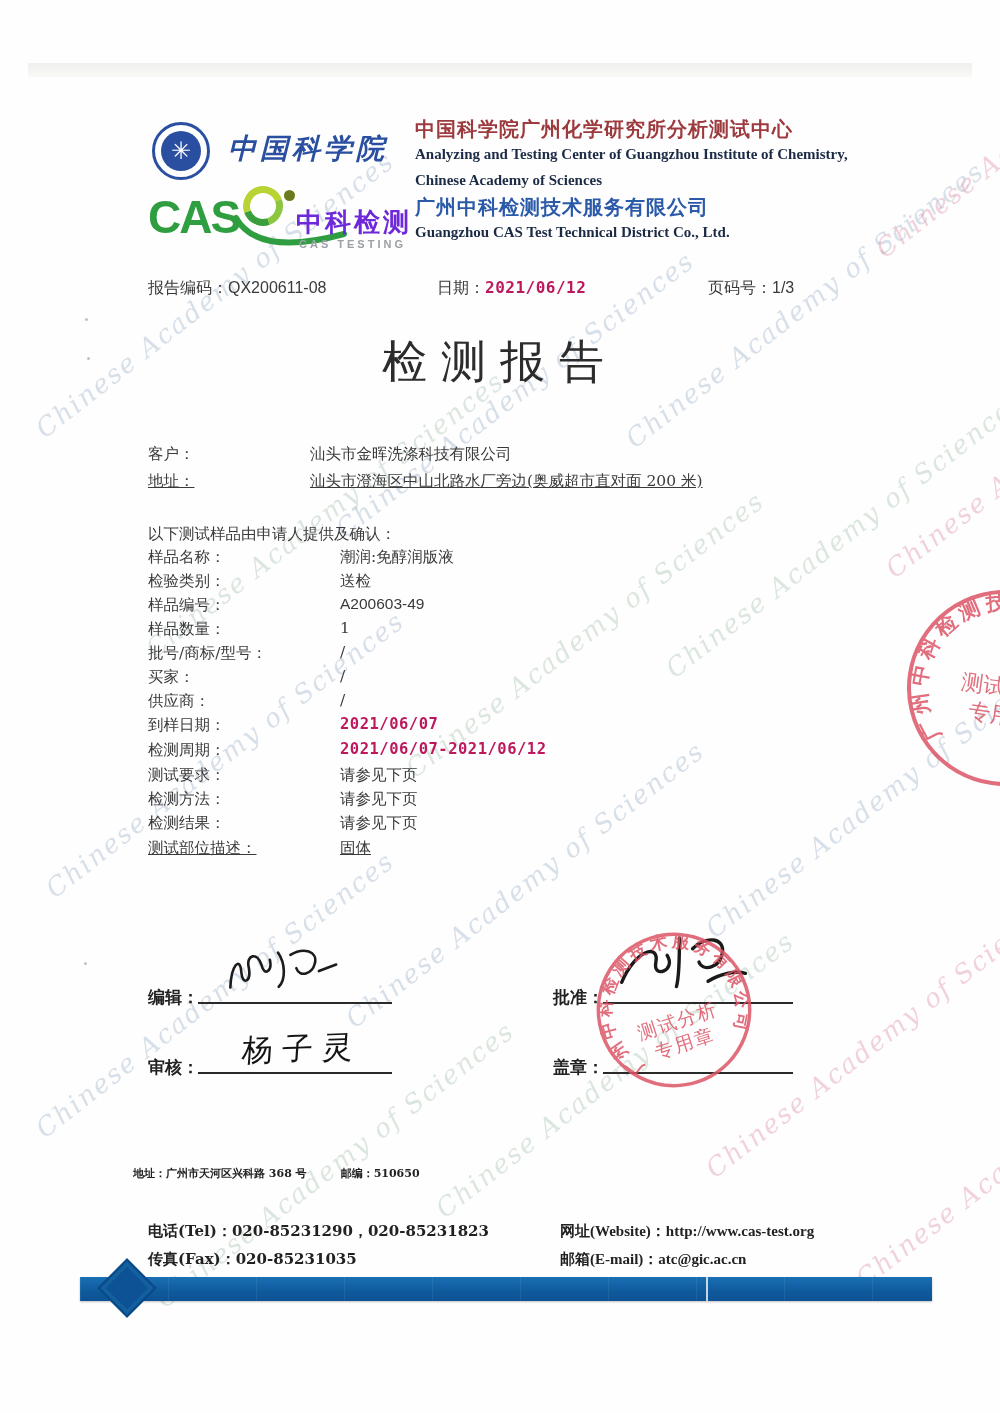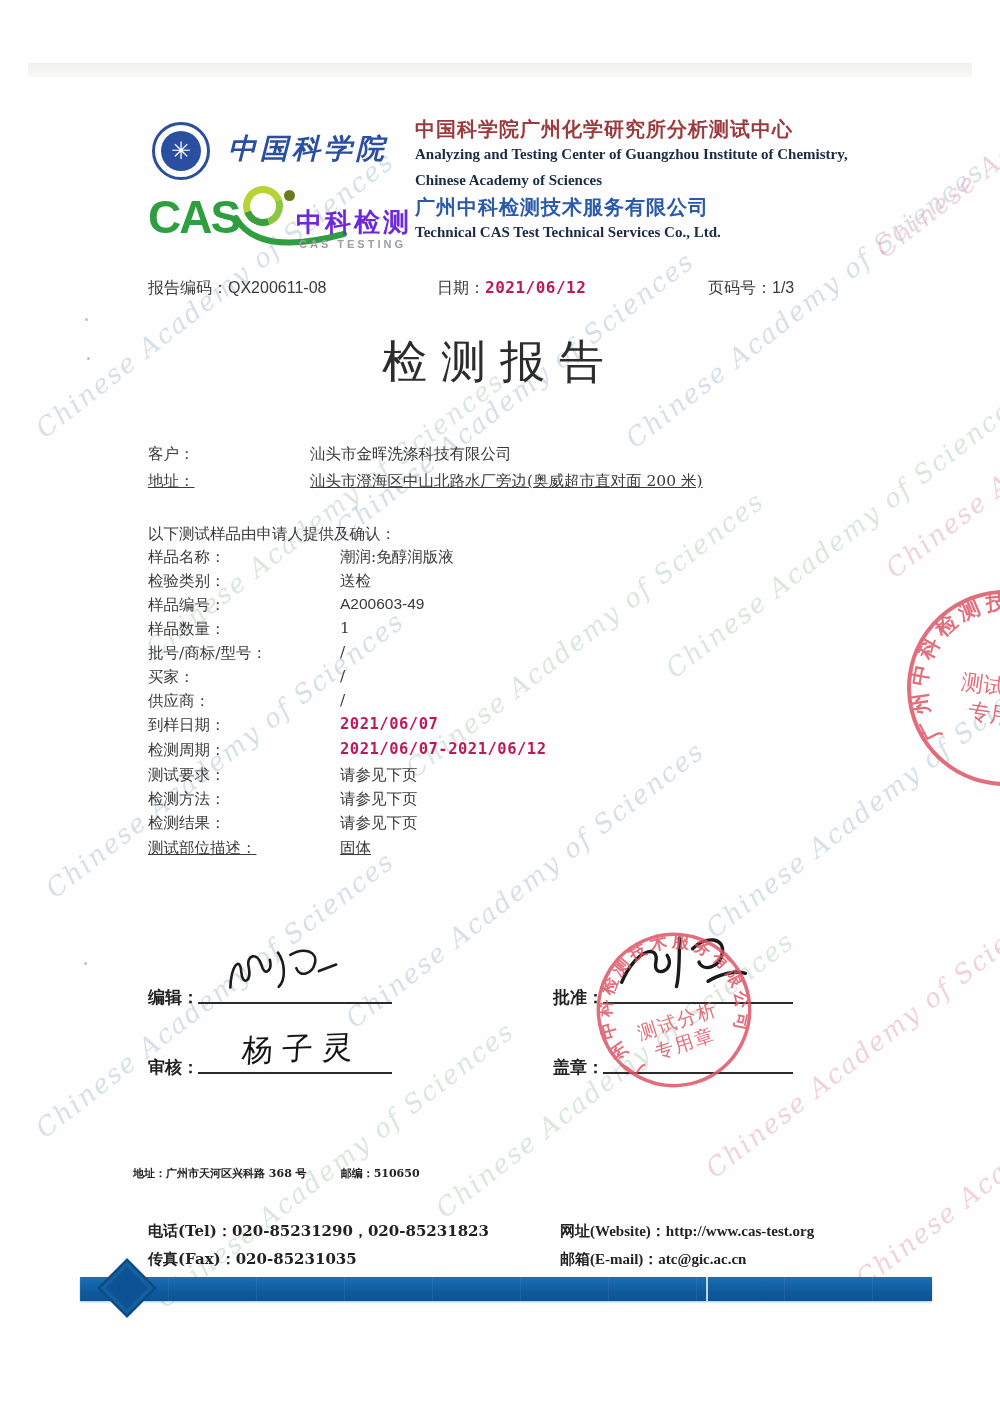--- a/index.html
+++ b/index.html
@@ -128,21 +128,21 @@
     <svg class="cas-swoosh" width="120" height="40">
       <path d="M4 6 C20 34 60 36 112 22" fill="none" stroke="#2f9e41" stroke-width="6" stroke-linecap="round"></path>
     </svg>
     <div class="cas-cn">中科检测</div>
     <div class="cas-en">CAS TESTING</div>
 
     <div class="hdr hdr-en hdr-en1">Analyzing and Testing Center of Guangzhou Institute of Chemistry,</div>
     <div class="hdr hdr-cn1">中国科学院广州化学研究所分析测试中心</div>
     <div class="hdr hdr-en hdr-en2">Chinese Academy of Sciences</div>
     <div class="hdr hdr-cn2">广州中科检测技术服务有限公司</div>
-    <div class="hdr hdr-en hdr-en3">Technical CAS Test Technical Services Co., Ltd.</div>
+    <div class="hdr hdr-en hdr-en3">Guangzhou CAS Test Technical District Co., Ltd.</div>
 
     <div class="meta m1"><span>报告编码：</span><span class="v-sans">QX200611-08</span></div>
     <div class="meta m2"><span>日期：</span><span class="mono">2021/06/12</span></div>
     <div class="meta m3"><span>页码号：</span><span class="v-sans">1/3</span></div>
 
     <div class="doc-title">检测报告</div>
 
     <div class="row c1">
       <span class="lbl">客户：</span>
       <span>汕头市金晖洗涤科技有限公司</span>

